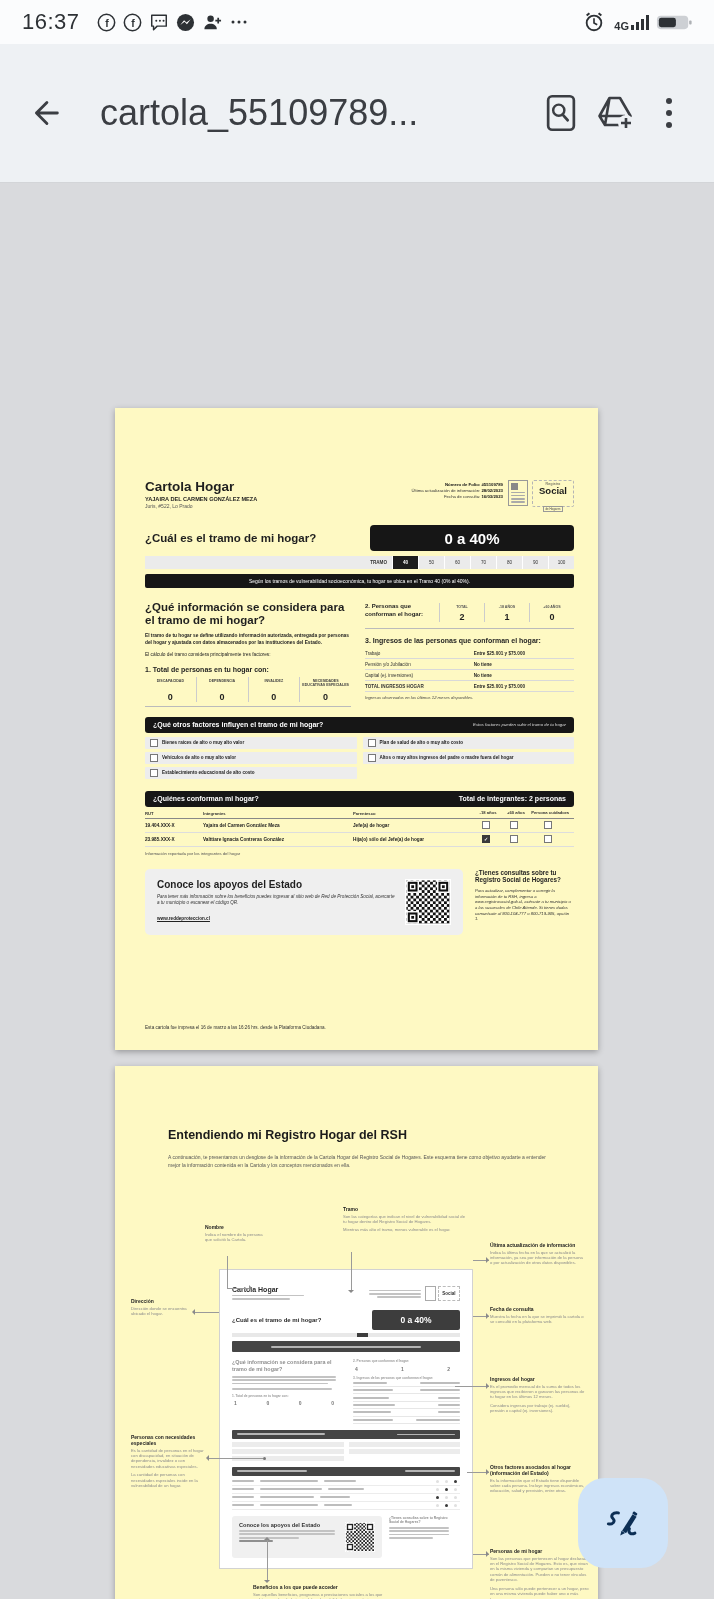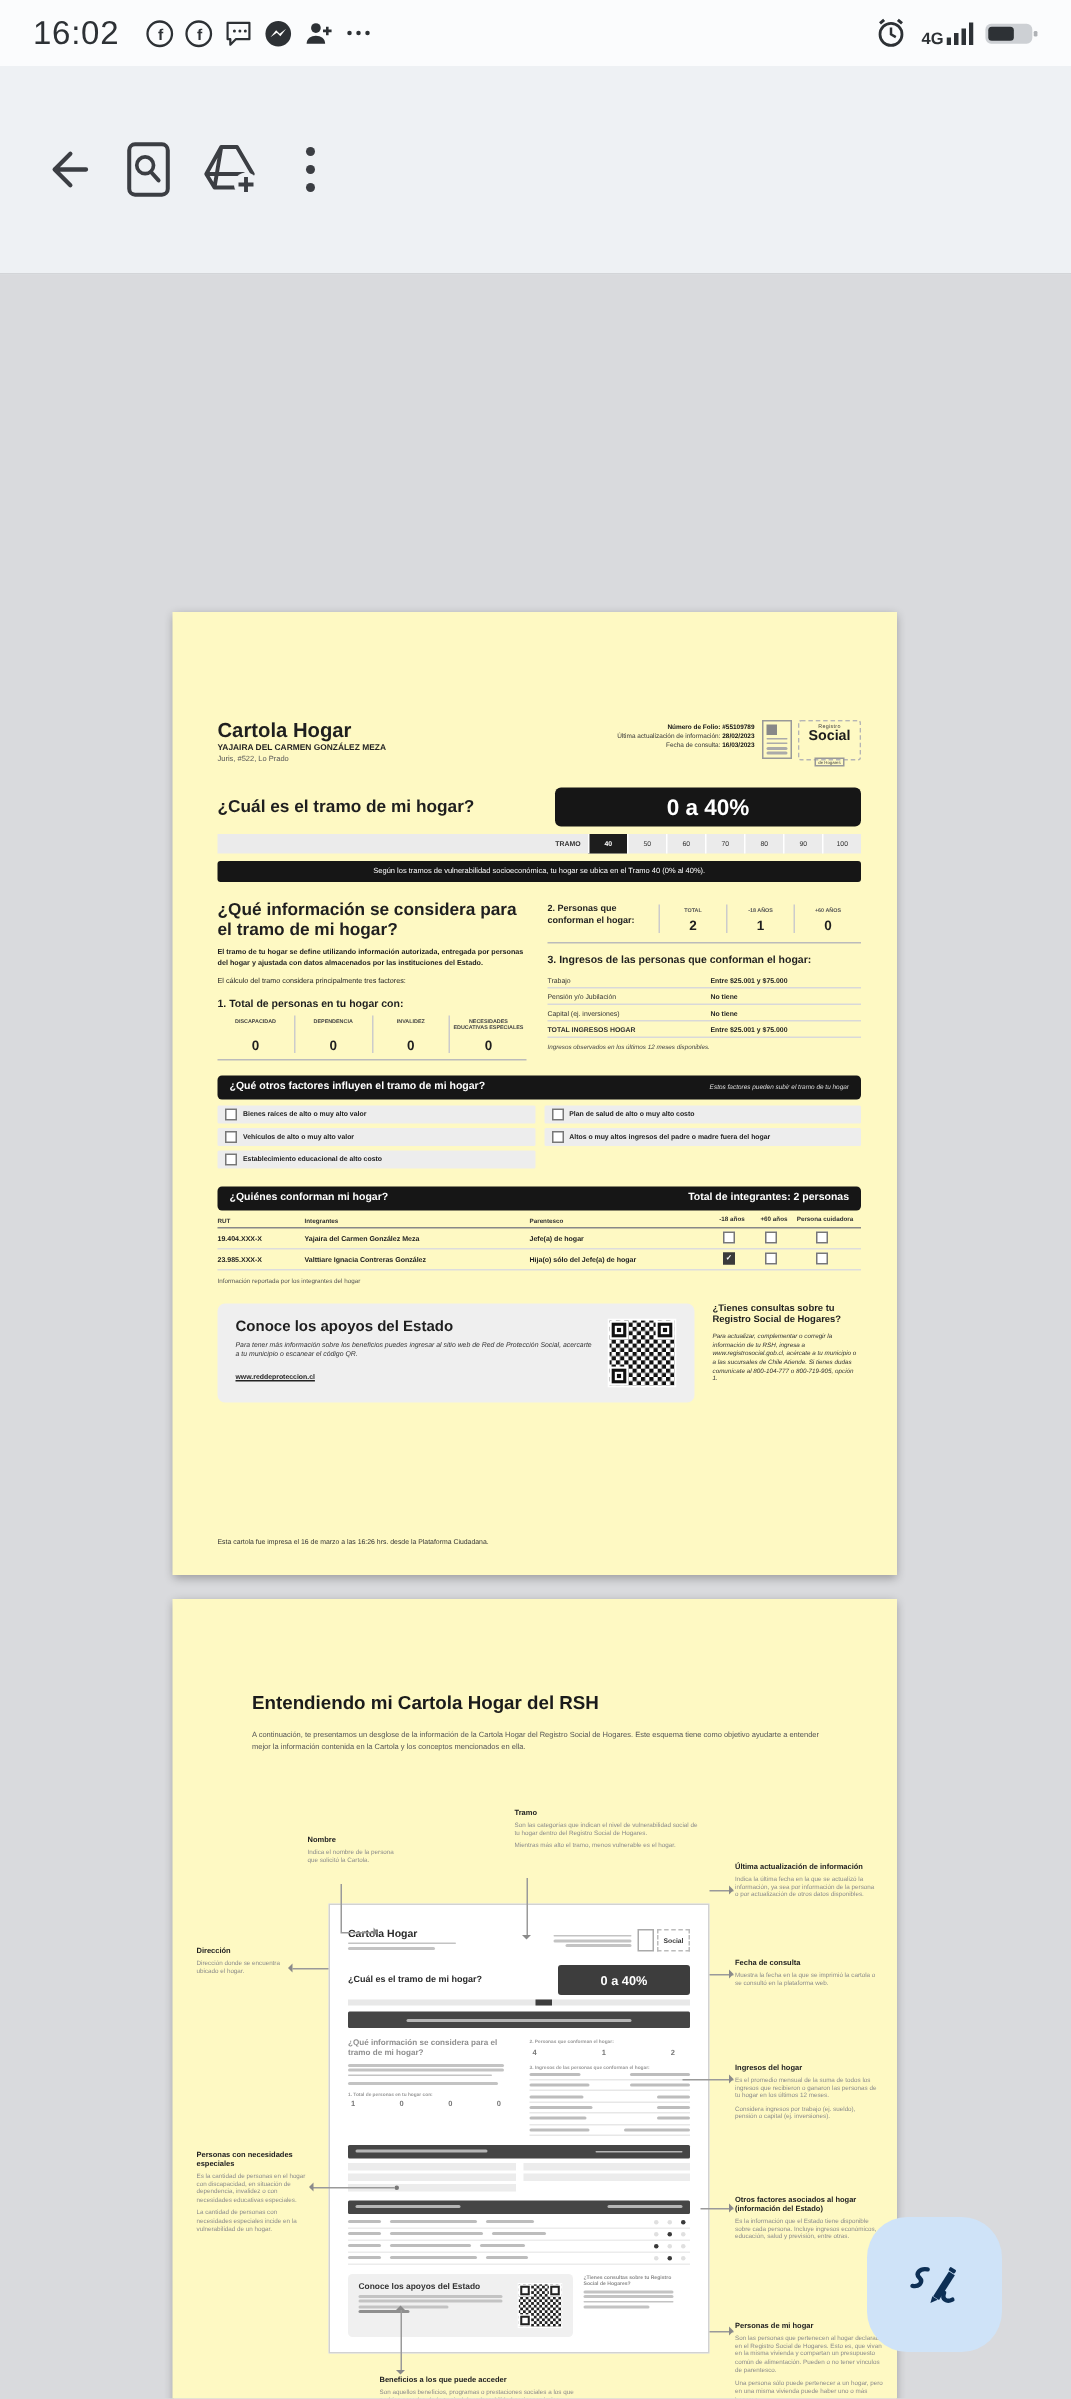--- a/index.html
+++ b/index.html
@@ -150,21 +150,21 @@
   
   .fab{position:absolute;left:578px;top:1478px;width:90px;height:90px;border-radius:27px;background:#cfe3f8;border:none;display:flex;align-items:center;justify-content:center;cursor:pointer;}
 </style>
 </head>
 <body>
 
 <div class="screen">
 
   <div class="topbar">
     <div class="statusbar">
-      <span class="sb-time">16:02</span>
+      <span class="sb-time">16:37</span>
       <span class="sb-ic">
           <svg width="19" height="19" viewBox="0 0 20 20">
             <circle cx="10" cy="10" r="8.6" fill="none" stroke="#2d3135" stroke-width="1.6"></circle>
             <text x="10.6" y="14.6" font-size="11" font-weight="bold" fill="#2d3135" text-anchor="middle" font-family="Liberation Sans">f</text>
           </svg>
         </span>
       <span class="sb-ic">
           <svg width="19" height="19" viewBox="0 0 20 20">
             <circle cx="10" cy="10" r="8.6" fill="none" stroke="#2d3135" stroke-width="1.6"></circle>
             <text x="10.6" y="14.6" font-size="11" font-weight="bold" fill="#2d3135" text-anchor="middle" font-family="Liberation Sans">f</text>
@@ -223,20 +223,21 @@
           </svg>
         </span>
     </div>
 
     <div class="appbar">
       <button class="ab-btn">
           <svg width="38" height="38" viewBox="0 0 40 40">
             <path d="M22 9 L11 20 L22 31 M11 20 H33" fill="none" stroke="#3b3e43" stroke-width="3" stroke-linecap="round" stroke-linejoin="round"></path>
           </svg>
         </button>
+      <div class="ab-title">cartola_55109789...</div>
       <button class="ab-btn">
           <svg width="34" height="38" viewBox="0 0 30 34">
             <rect x="3.5" y="2" width="23" height="30" rx="3.5" fill="none" stroke="#3b3e43" stroke-width="2.4"></rect>
             <circle cx="13" cy="14.5" r="5" fill="none" stroke="#3b3e43" stroke-width="2.2"></circle>
             <path d="M16.5 18.5 L21 23.5" stroke="#3b3e43" stroke-width="2.4" stroke-linecap="round"></path>
           </svg>
         </button>
       <button class="ab-btn">
           <svg width="40" height="38" viewBox="0 0 40 38">
             <path d="M14.5 4 H25 L35.5 22 L30 31 H10 L4.5 22 Z M14.5 4 L10 31 M25 4 L35.5 22 M4.5 22 H30" fill="none" stroke="#3b3e43" stroke-width="2.6" stroke-linejoin="round"></path>
@@ -469,21 +470,21 @@
         <div class="consult">
           <div class="consult-t">¿Tienes consultas sobre tu Registro Social de Hogares?</div>
           <div class="consult-b">Para actualizar, complementar o corregir la información de tu RSH, ingresa a www.registrosocial.gob.cl, acércate a tu municipio o a las sucursales de Chile Atiende. Si tienes dudas comunícate al 800-104-777 o 800-719-905, opción 1.</div>
         </div>
       </div>
 
       <div class="p1-footer">Esta cartola fue impresa el 16 de marzo a las 16:26 hrs. desde la Plataforma Ciudadana.</div>
     </div>
 
     <div class="page" id="page2">
-      <div class="p2-title">Entendiendo mi Cartola Hogar del RSH</div>
+      <div class="p2-title">Entendiendo mi Registro Hogar del RSH</div>
       <div class="p2-intro">A continuación, te presentamos un desglose de la información de la Cartola Hogar del Registro Social de Hogares.  Este esquema tiene como objetivo ayudarte a entender mejor la información contenida en la Cartola y los conceptos mencionados en ella.</div>
 
       <div class="mini">
         <div class="mini-head">
           <div>
             <div class="mini-title">Cartola Hogar</div>
             <i class="blc" style="width:72px"></i>
             <i class="blc" style="width:58px"></i>
           </div>
           <div class="mini-meta">

